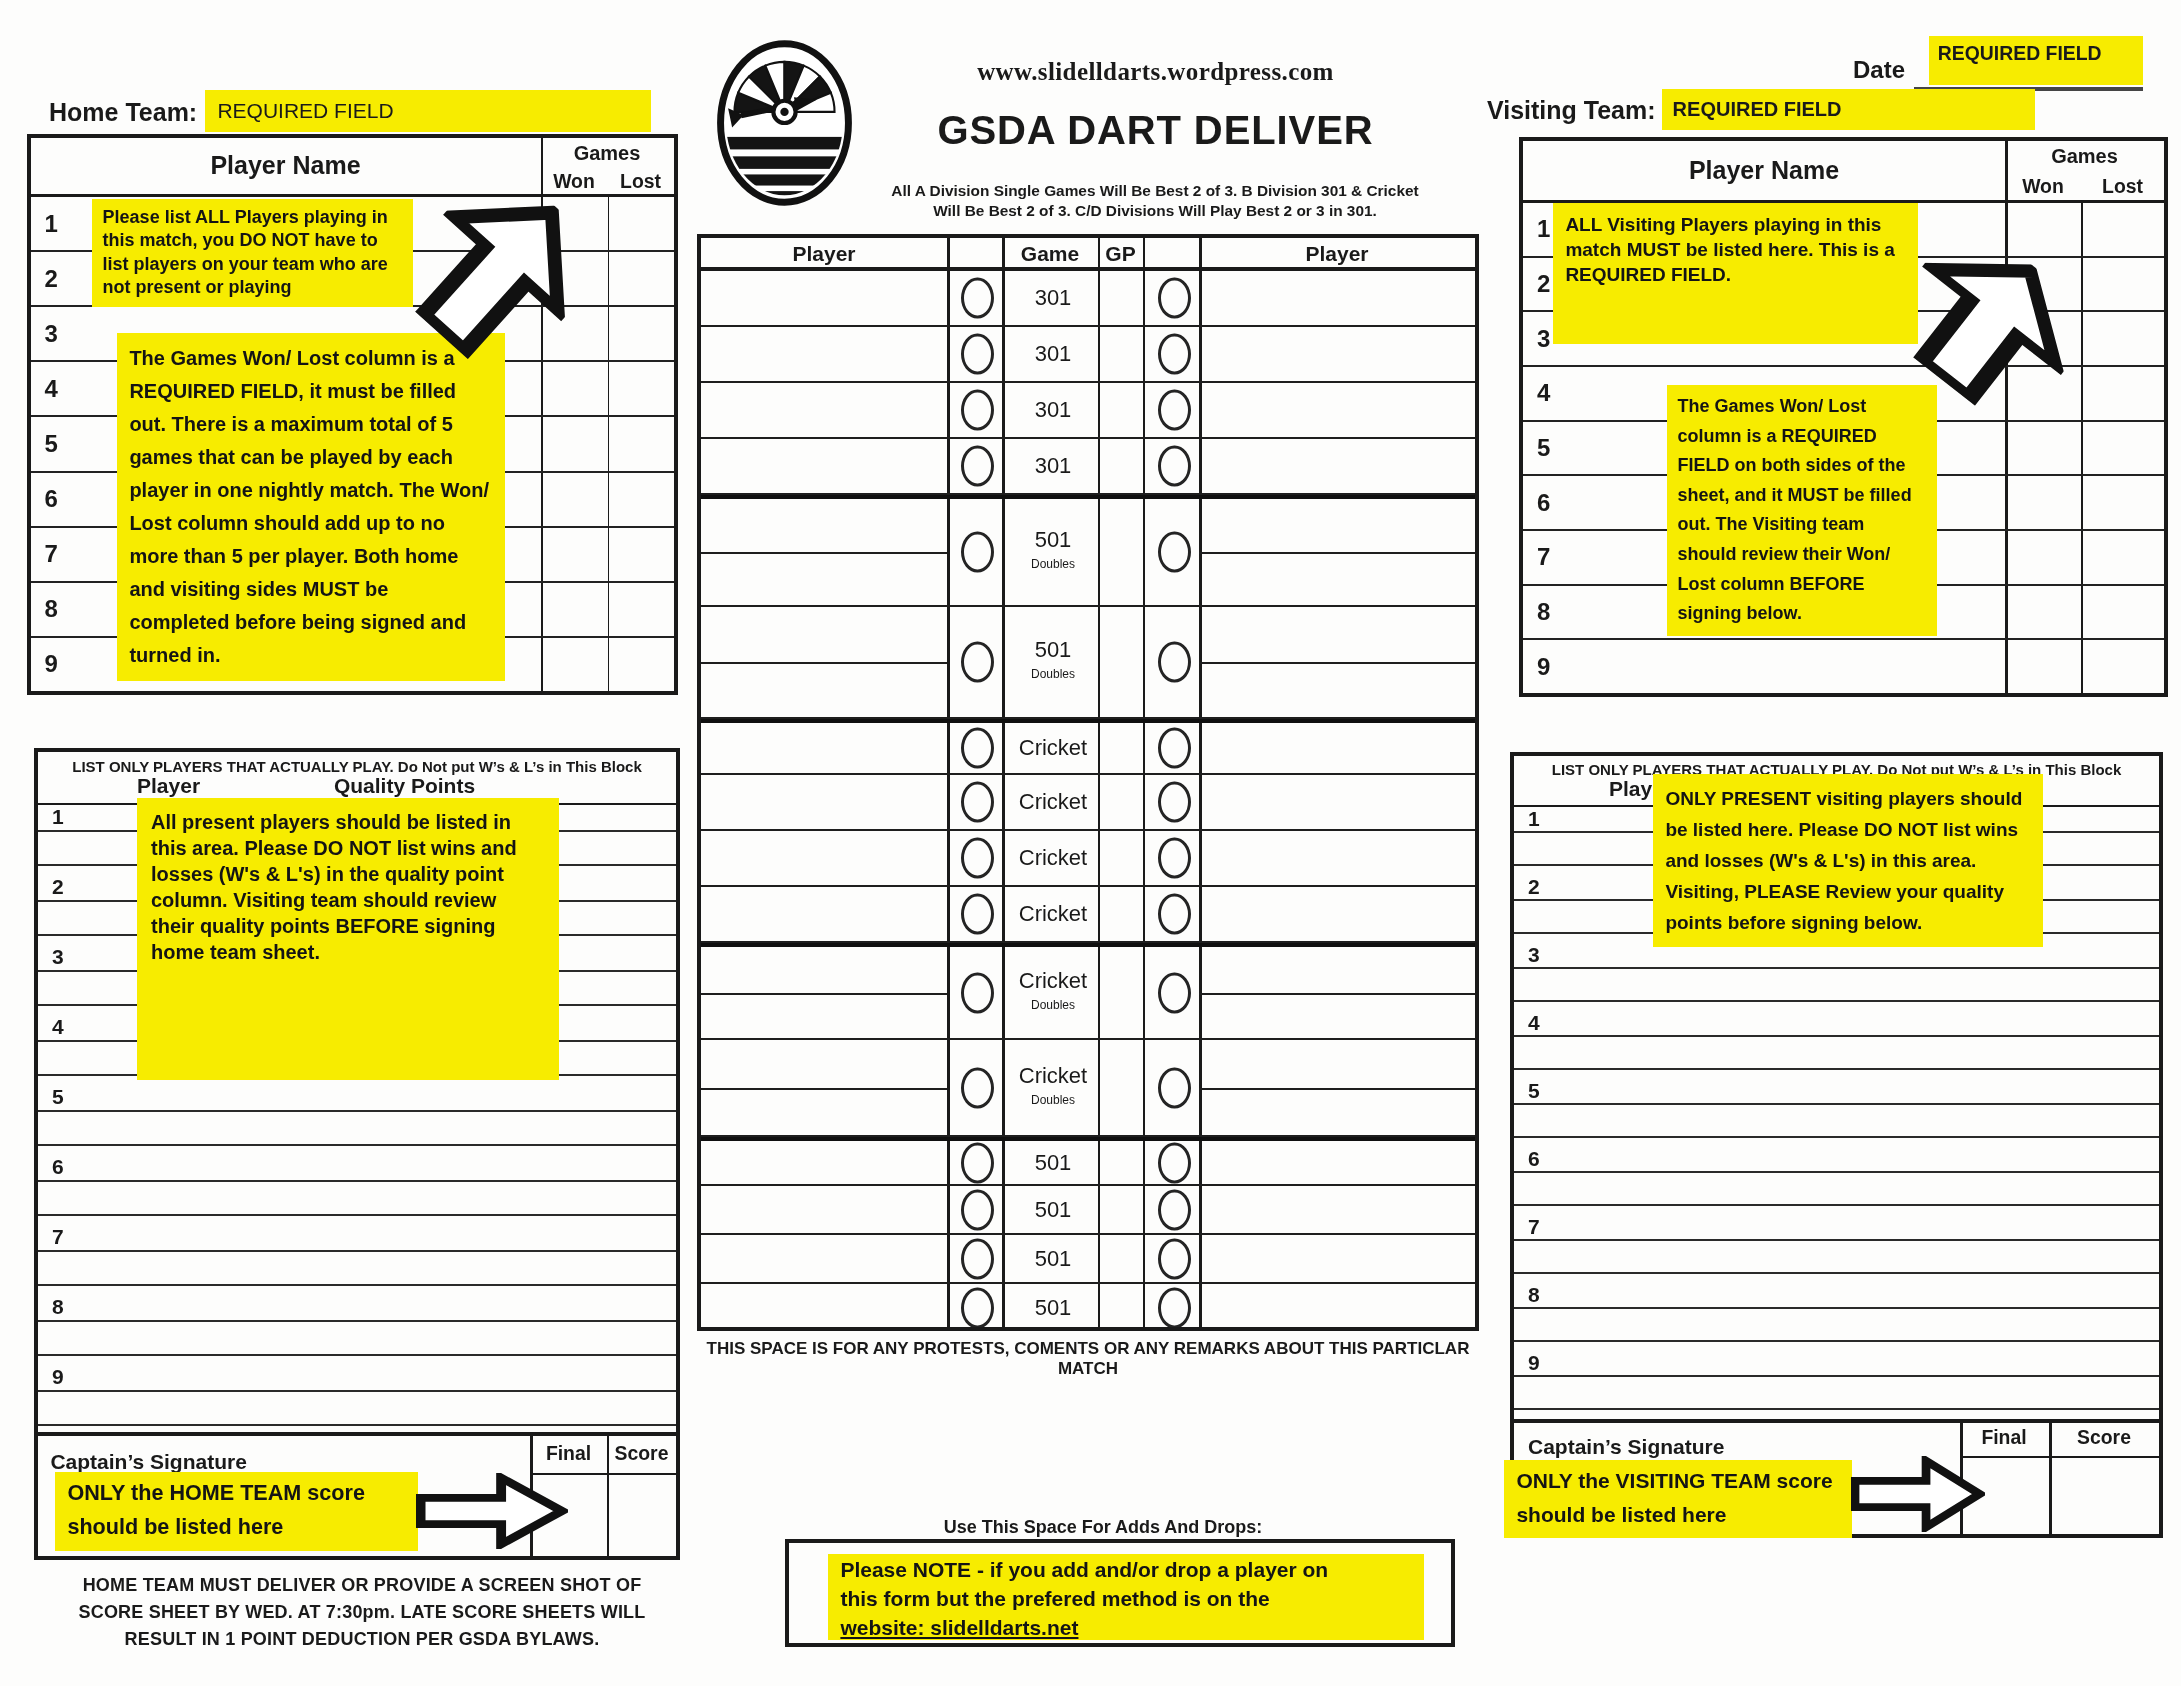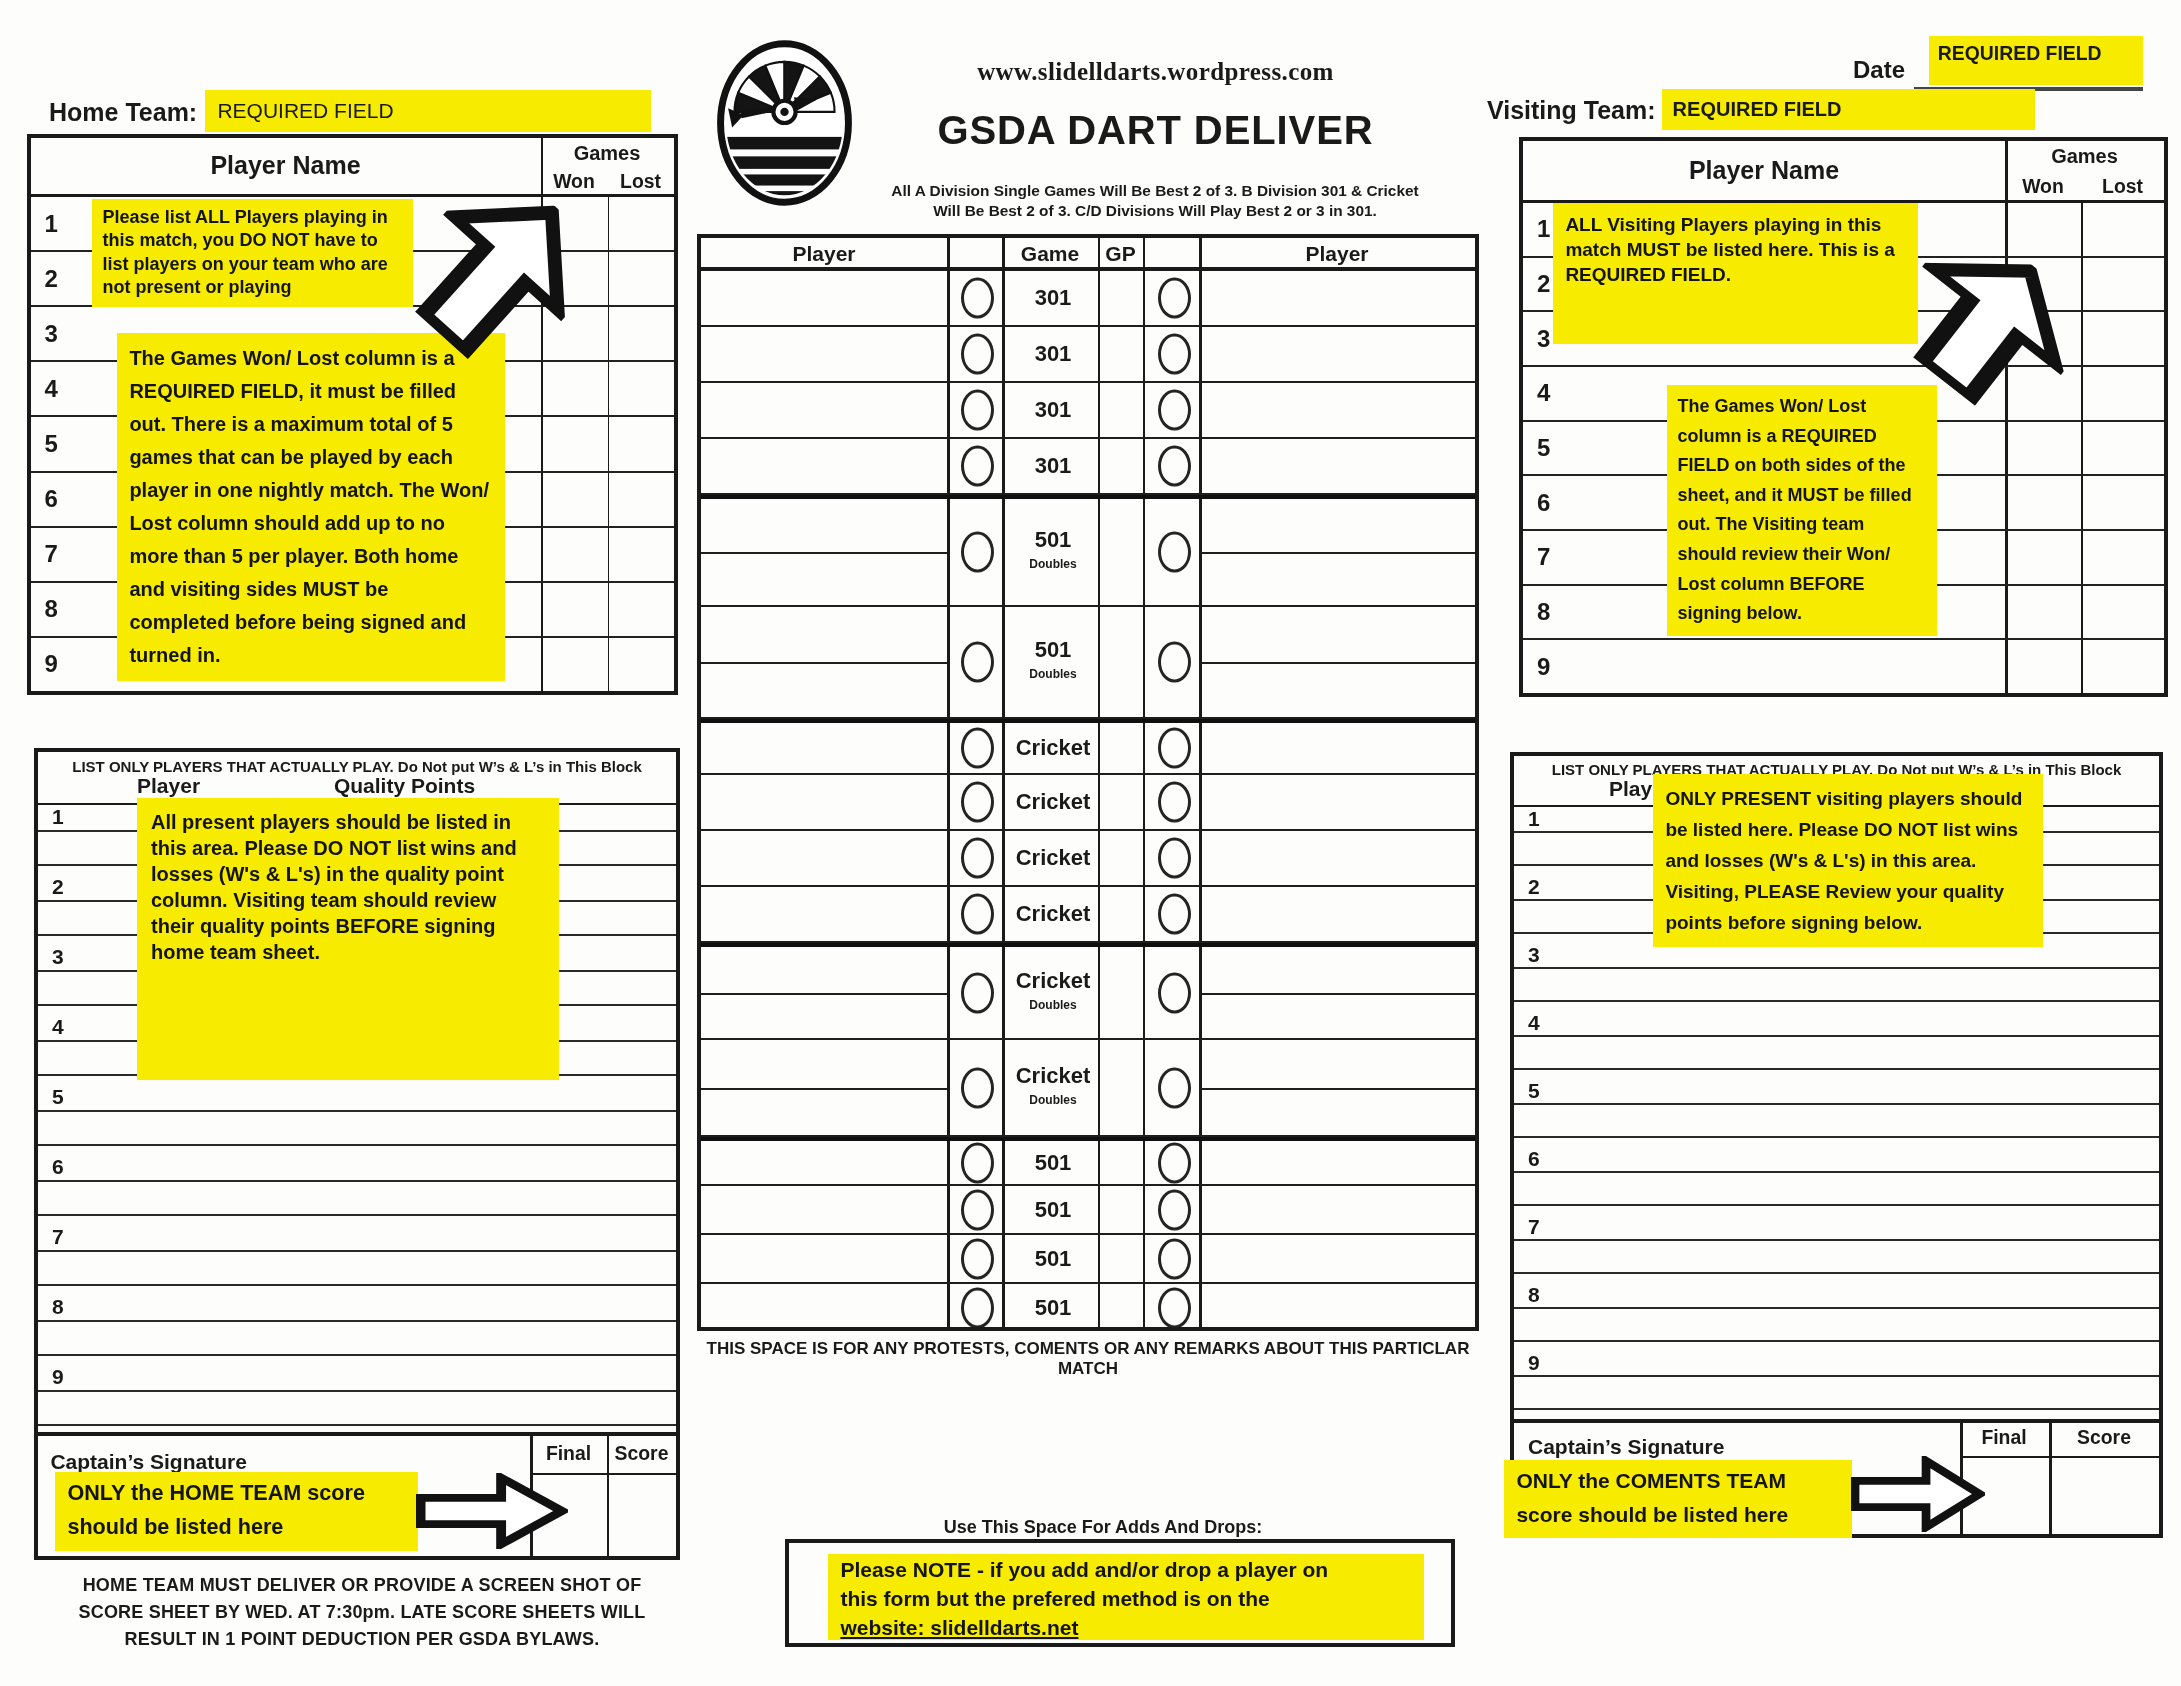--- a/index.html
+++ b/index.html
@@ -21,21 +21,21 @@
   .rnum{font-weight:700;font-size:24px;}
   
   .gbody{position:absolute;left:0;right:0;top:33px;bottom:0;overflow:hidden;}
   .grow{position:relative;border-bottom:2.2px solid #1e1e1e;box-sizing:border-box;}
   .grow.sec{border-top:4px solid #101010;}
   .h63{height:56px}.h127{height:112px}.h110{height:97px}.h55{height:49px}
   .circ{position:absolute;top:50%;transform:translateY(-50%);width:26.5px;height:35px;
         border:3.1px solid #242424;border-radius:50%;}
   .c-l{left:260px}.c-r{left:457px}
   .glab{position:absolute;left:301px;width:102px;top:50%;transform:translateY(-50%);
-        text-align:center;font-weight:700;font-size:22px;line-height:24px;}
+        text-align:center;font-weight:400;font-size:22px;line-height:24px;}
   .g2{font-size:12px;}
   .g2:empty{display:none;}
   .pl-l,.pl-r{position:absolute;top:0;bottom:0;}
   .pl-l{left:0;width:246px;}
   .pl-r{left:498px;right:0;}
   .dbl .pl-l,.dbl .pl-r{top:50%;bottom:auto;height:2.2px;background:#1e1e1e;}
   
   .qrows{position:absolute;left:0;right:0;}
   .qrow{position:relative;}
   .qnum{position:absolute;left:14px;top:0;font-weight:700;font-size:21px;}
@@ -566,21 +566,21 @@
     <div class="vline" style="left:535px;top:663px;bottom:0;width:2.6px"></div>
     <div class="lbl" style="left:14px;top:679px;font-size:21px">Captain’s Signature</div>
     <div class="cent" style="left:446px;width:88px;top:670px;font-size:19.4px">Final</div>
     <div class="cent" style="left:535px;right:0;top:670px;font-size:19.4px">Score</div>
     <div class="hline" style="left:446px;right:0;top:700px;height:2.2px"></div>
     <div class="abs" style="left:0;top:666px;width:445px;bottom:0"></div>
     <div class="abs" style="left:446px;top:703px;width:88px;bottom:0"></div>
     <div class="abs" style="left:535px;top:703px;right:0;bottom:0"></div>
   </div>
   <div class="note" style="left:1653px;top:774px;width:390px;font-size:19px;line-height:31px;padding:8.8px 12.4px">ONLY PRESENT visiting players should be listed here.  Please DO NOT list wins and losses (W's &amp; L's) in this area.  Visiting, PLEASE Review your quality points before signing below.</div>
-  <div class="note" style="left:1504px;top:1460px;width:348px;height:78px;font-size:21px;line-height:34px;padding:3.5px 12.4px">ONLY the COMENTS TEAM score should be listed here</div>
+  <div class="note" style="left:1504px;top:1460px;width:348px;height:78px;font-size:21px;line-height:34px;padding:3.5px 12.4px">ONLY the VISITING TEAM score should be listed here</div>
   <div class="arrow-svg" style="left:1851px;top:1456px;width:134px;height:76px">
     <svg width="100%" height="100%" viewBox="0 0 100 64" preserveAspectRatio="none">
       <path d="M3 21 L56 21 L56 4 L96 32 L56 60 L56 43 L3 43 Z" fill="#ffffff" stroke="#111" stroke-width="6.5" stroke-linejoin="miter"></path>
     </svg>
   </div>
 
 </div>
 
 
 </body></html>

